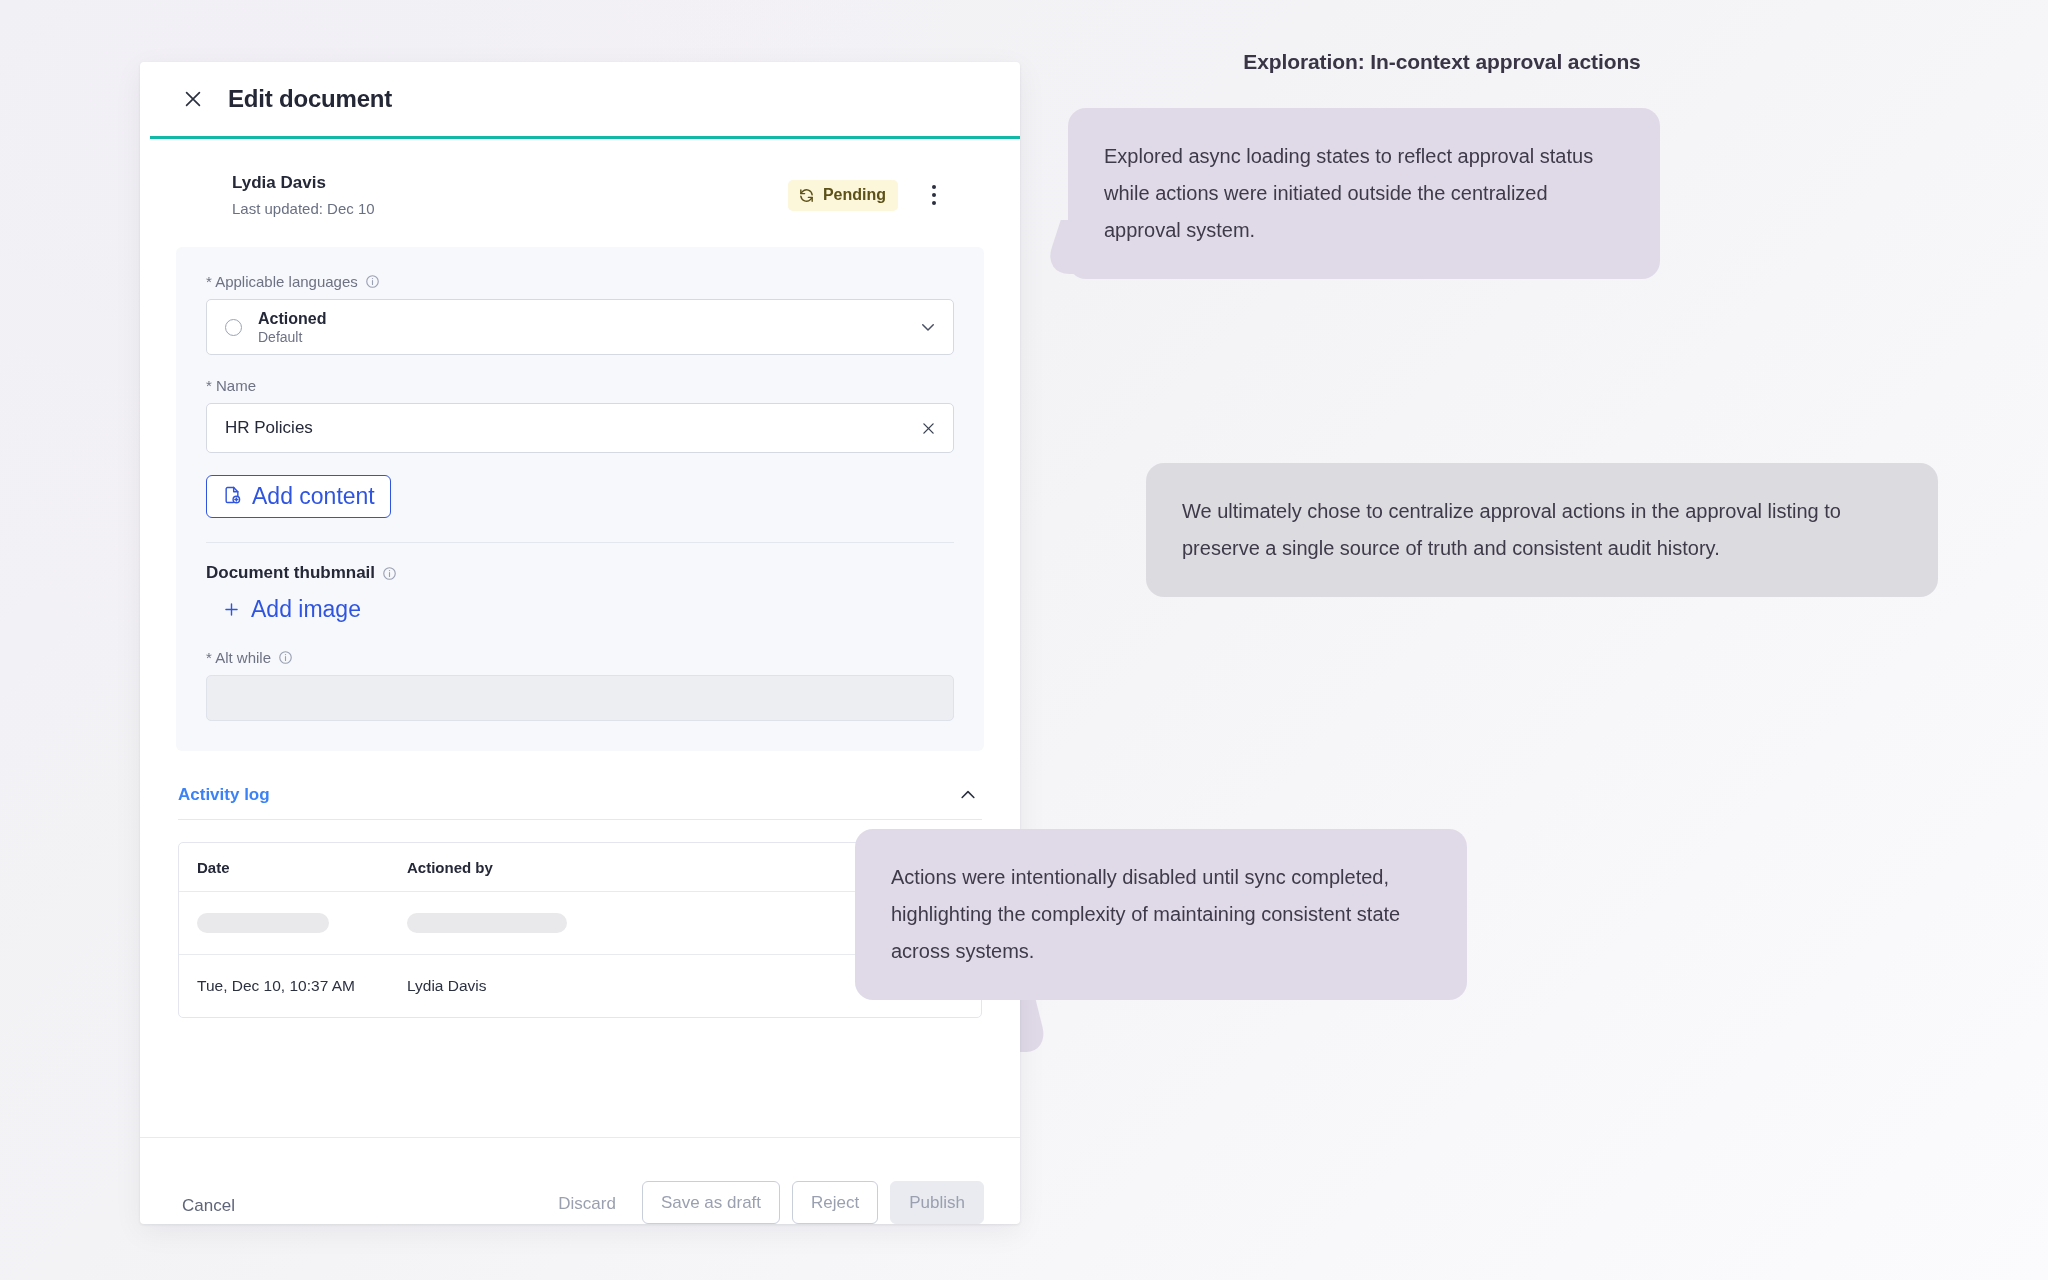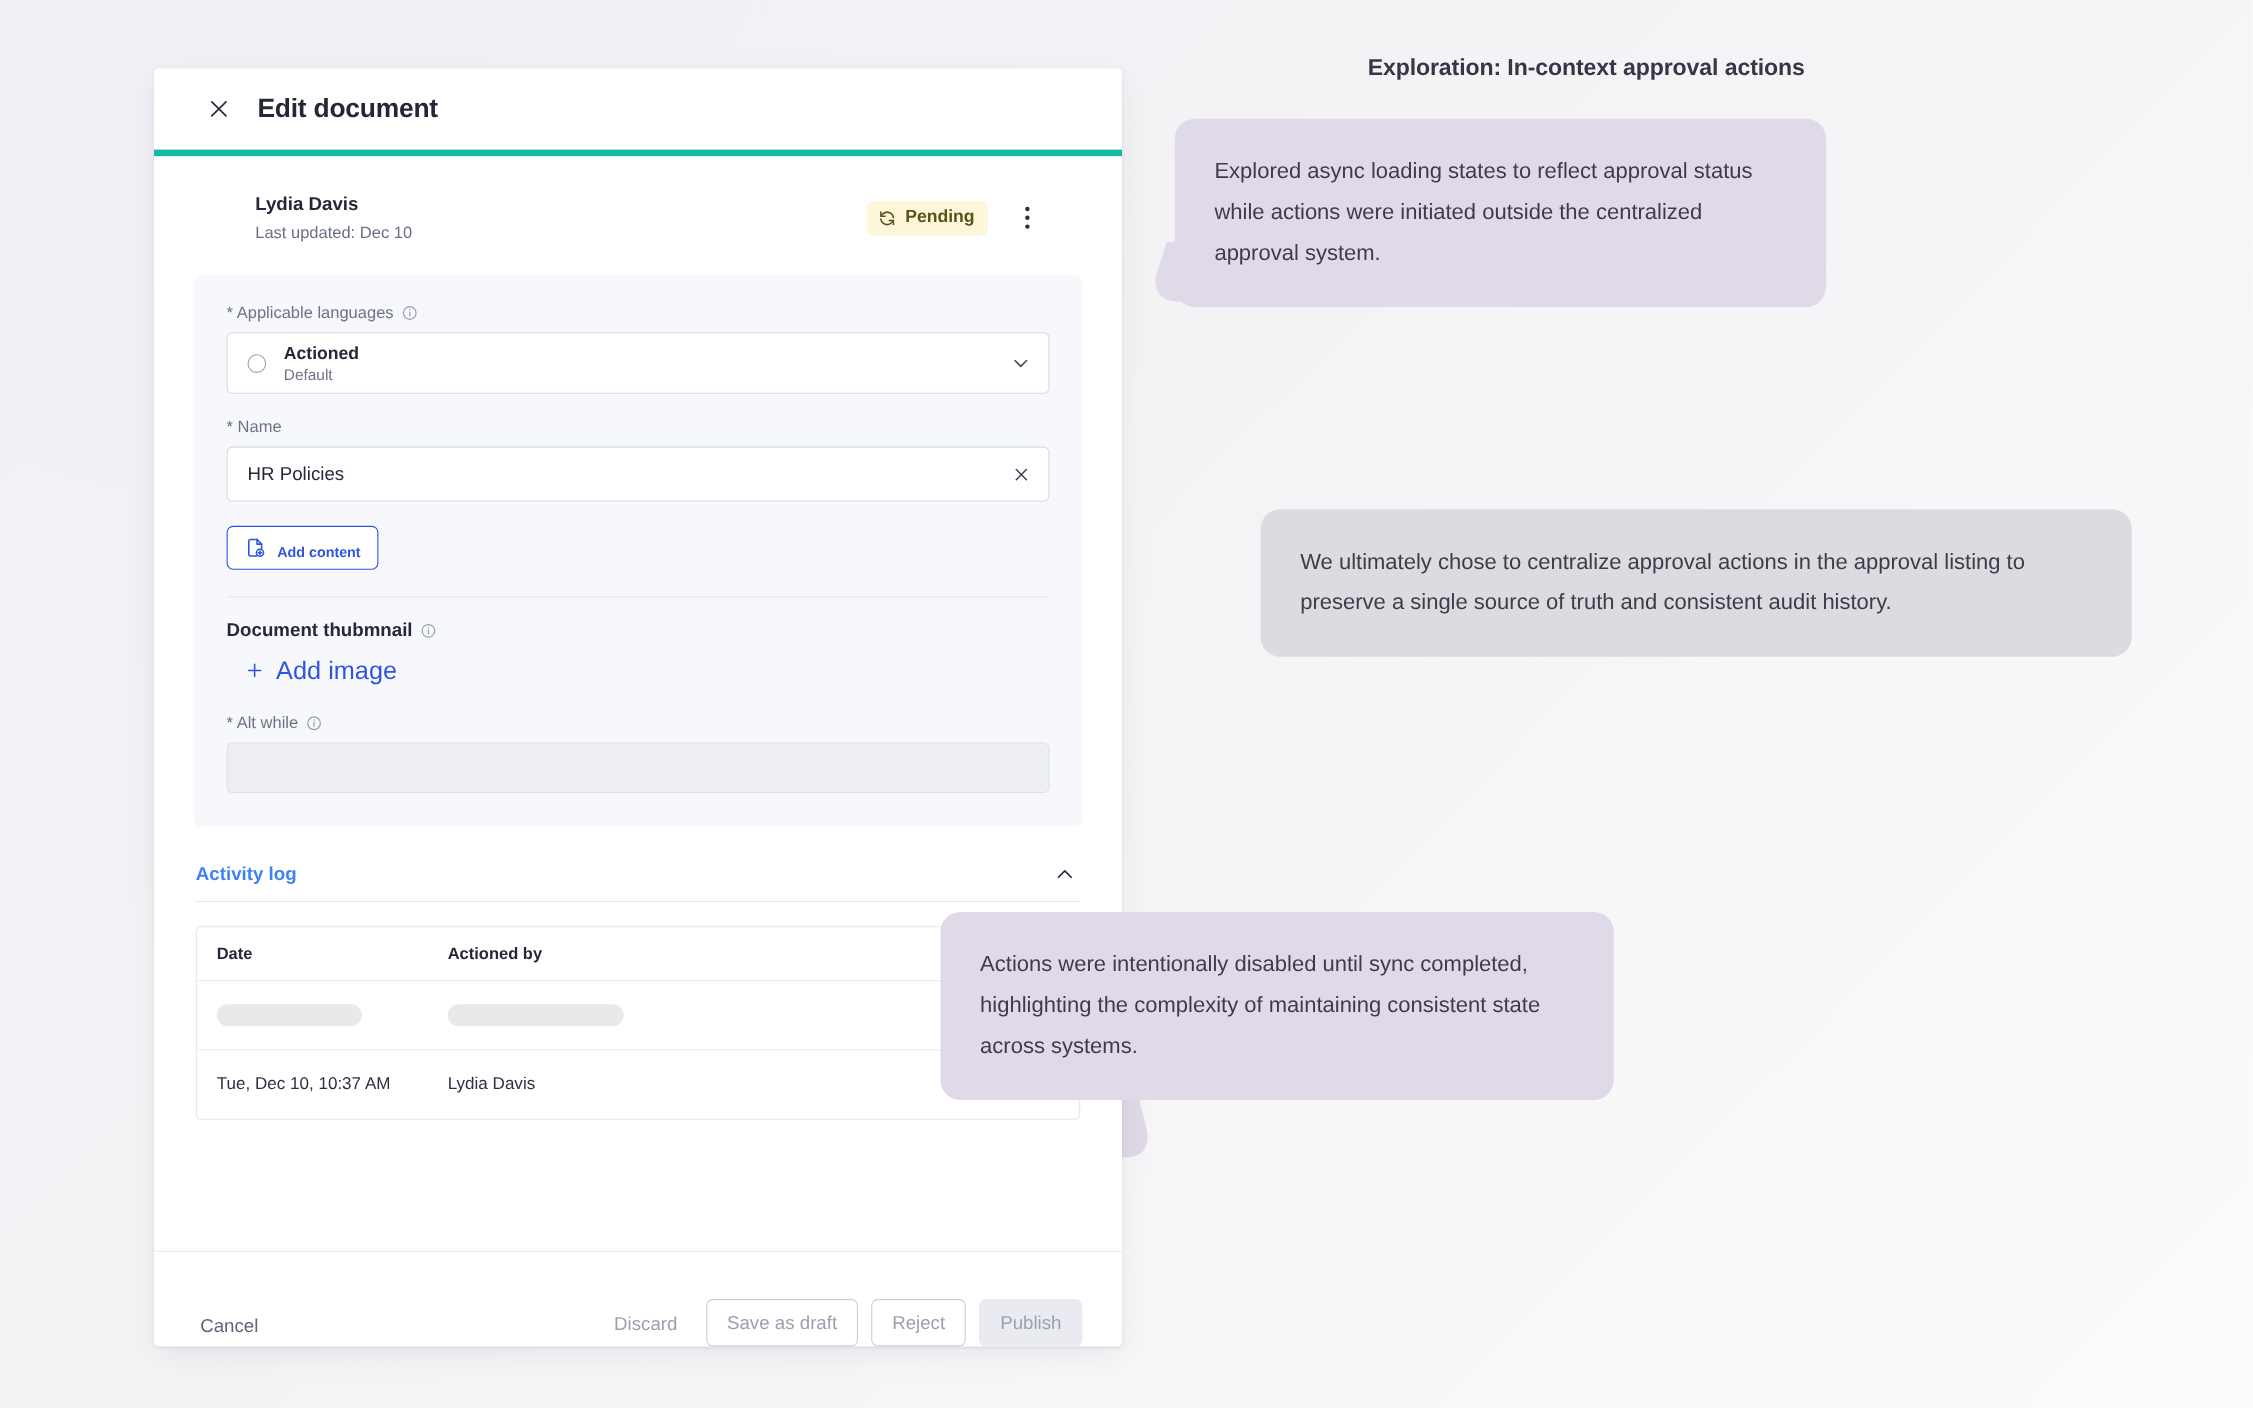--- a/index.html
+++ b/index.html
@@ -34,22 +34,23 @@
     box-shadow: 0 1px 3px rgba(16, 20, 40, 0.08), 0 8px 30px rgba(16, 20, 40, 0.06);
     display: flex;
     flex-direction: column;
   }
   .modal-header {
     height: 74px;
     flex: 0 0 74px;
     display: flex;
     align-items: center;
     gap: 24px;
-    padding: 0 48px;
-    border-bottom: 6px solid #14b8a6;
+    padding: 0 32px;
+    border-bottom: 3px solid #14b8a6;
+    margin-left: 10px;
   }
   .close-icon {
     width: 22px;
     height: 22px;
     display: block;
     color: #2b3040;
     cursor: pointer;
   }
   .modal-title {
     font-size: 24px;
@@ -161,29 +162,29 @@
   }
   .text-control .val {
     flex: 1 1 auto;
     font-size: 17px;
     color: #242838;
   }
   .clear-x { width: 17px; height: 17px; color: #3a4054; display: block; cursor: pointer; flex: 0 0 auto; }
 
   .btn-outline-blue {
     display: inline-flex;
-    align-items: flex-end;
+    align-items: flex-start;
     gap: 10px;
     border: 1.5px solid #2f55e0;
     color: #2f55e0;
     background: #ffffff;
     border-radius: 6px;
     padding: 9px 15px;
-    font-size: 13px;
-    font-weight: 700;
+    font-size: 23px;
+    font-weight: 400;
     cursor: pointer;
     line-height: 1;
   }
   .btn-outline-blue svg { width: 20px; height: 20px; display: block; }
 
   .panel-sep {
     height: 1px;
     background: #e4e7ee;
     margin: 24px 0 20px 0;
   }

